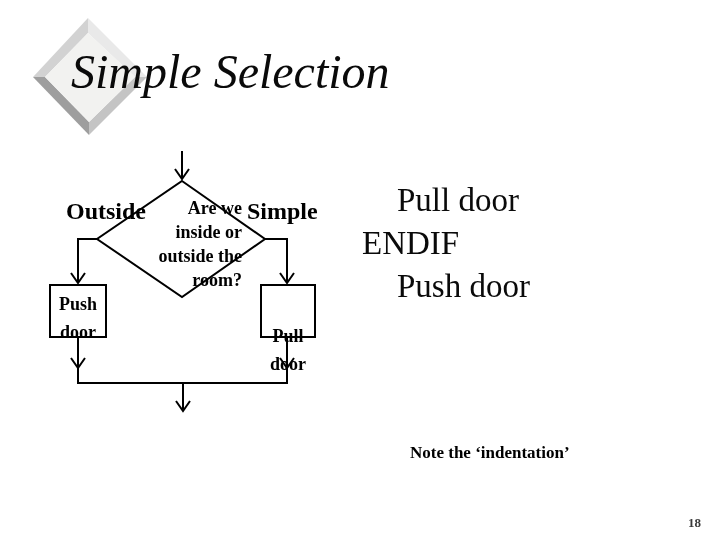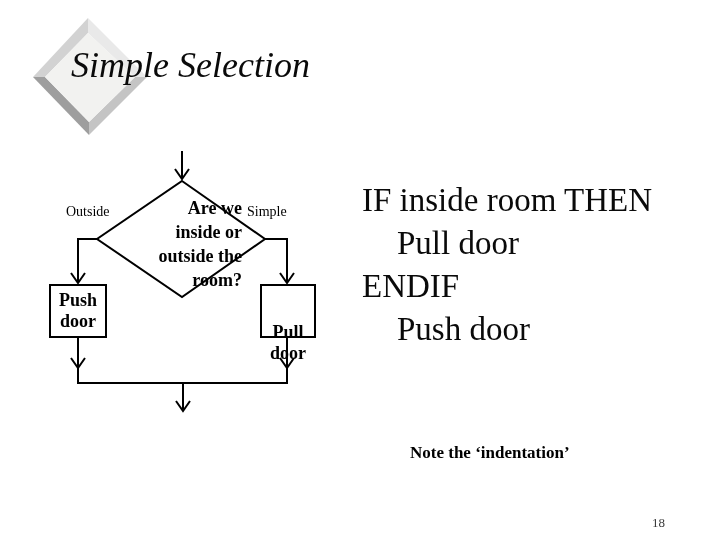--- a/index.html
+++ b/index.html
@@ -9,49 +9,49 @@
     font-family: "Liberation Serif", serif;
     position: relative;
     overflow: hidden;
     color: #000;
   }
   .abs { position: absolute; }
 
   
   #title {
     left: 71px; top: 44px;
-    font-size: 36px;
+    font-size: 48px;
     font-style: italic;
     font-weight: normal;
     white-space: nowrap;
     color: #0a0a0a;
     z-index: 3;
   }
 
   
   #logo { left: 28px; top: 12px; z-index: 2; }
 
   
   #flow-svg { left: 40px; top: 140px; z-index: 1; }
   .flow-label {
-    font-size: 14px;
-    font-weight: normal;
+    font-size: 24px;
+    font-weight: bold;
     line-height: 21px;
     white-space: nowrap;
     z-index: 4;
   }
   #outside-label { left: 66px; top: 201px; }
   #inside-label  { left: 247px; top: 201px; }
   #decision-text {
     left: 122px; top: 196px; width: 120px;
     font-size: 18px; font-weight: bold; line-height: 24px;
     text-align: right; white-space: pre-line; z-index: 4;
   }
   .box-text {
-    font-size: 18px; font-weight: bold; line-height: 21px;
+    font-size: 18px; font-weight: bold; line-height: 28px;
     text-align: center; white-space: pre-line; z-index: 4;
   }
   #push-text { left: 50px;  top: 290px; width: 56px; }
   #pull-text { left: 261px; top: 290px; width: 54px; margin-top: 32px; }
 
   
   #pseudocode { left: 362px; top: 179px; z-index: 2; }
   .code-line {
     font-size: 33px;
     line-height: 43px;
@@ -61,23 +61,24 @@
   }
   .code-line.indent { padding-left: 35px; }
 
   
   #note {
     left: 410px; top: 443px;
     font-size: 17px; font-weight: bold;
     white-space: nowrap;
   }
   #page-number {
-    left: 652px; top: 515px;
+    left: 688px; top: 515px;
     font-size: 13px;
     color: #3a3a3a;
+    font-weight: bold;
   }
 </style>
 </head>
 <body>
 
 <div class="slide">
 
   <svg id="logo" class="abs" width="124" height="128" viewBox="0 0 124 128">
     <polygon points="5,65 60,6 60,21 17,65" fill="#d2d2d2"></polygon>
     <polygon points="60,6 119,65 107,65 60,21" fill="#e9e9e9"></polygon>
@@ -121,21 +122,20 @@
   <div id="decision-text" class="abs">Are we
 inside or
 outside the
 room?</div>
   <div id="push-text" class="abs box-text">Push
 door</div>
   <div id="pull-text" class="abs box-text">Pull
 door</div>
 
   <div id="pseudocode" class="abs">
-    <div class="code-line">IF inside room THEN</div>
     <div class="code-line indent">Pull door</div>
     <div class="code-line">ENDIF</div>
     <div class="code-line indent">Push door</div>
   </div>
 
   <div id="note" class="abs">Note the ‘indentation’</div>
   <div id="page-number" class="abs">18</div>
 
 </div>
 

